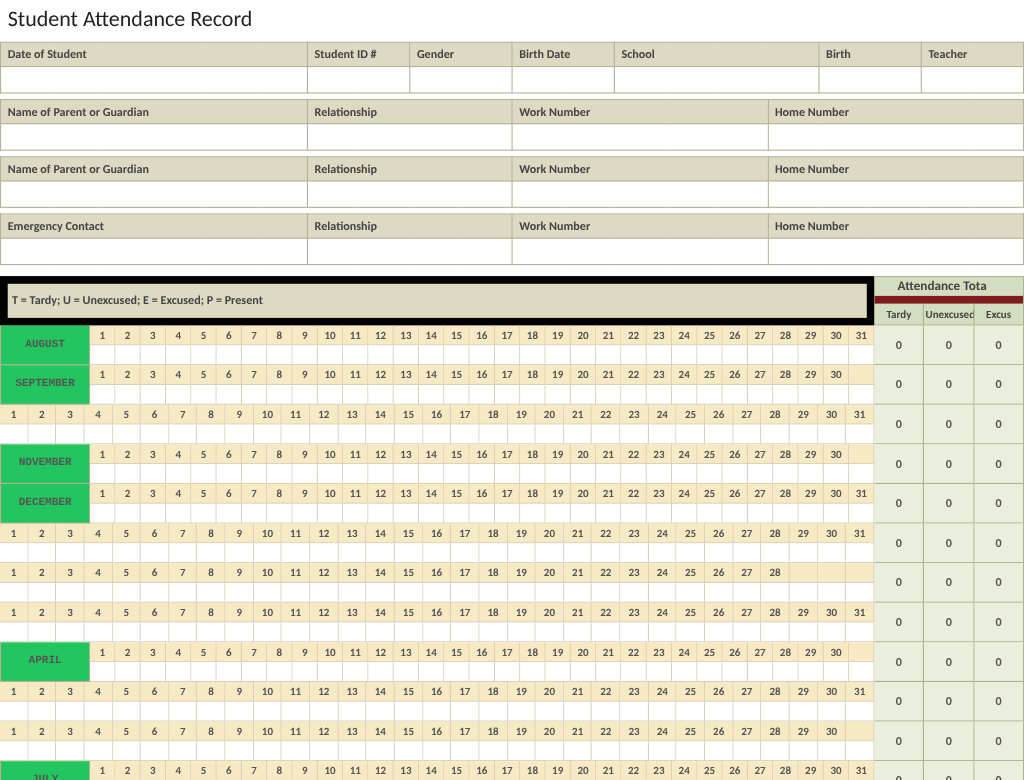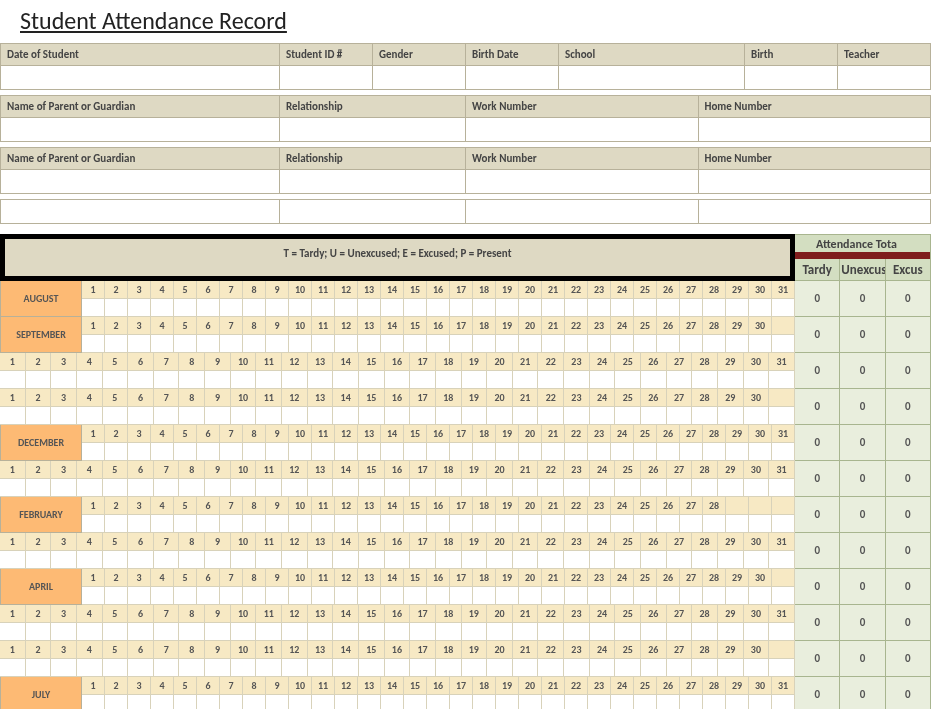--- a/index.html
+++ b/index.html
@@ -4,25 +4,24 @@
 <style>
   * { box-sizing: border-box; margin: 0; padding: 0; }
   body {
     font-family: Calibri, Arial, sans-serif;
     font-size: 11px;
     color: #333;
     background: #fff;
     width: 931px;
   }
   .title {
-    font-size: 24px;
+    font-size: 20px;
     font-weight: 400;
-    padding: 6px 8px 8px 20px;
+    padding: 6px 8px 8px 7px;
     color: #222;
-    text-decoration: underline;
   }
   table.header-table {
     border-collapse: collapse;
     width: 100%;
     table-layout: fixed;
   }
   table.header-table td, table.header-table th {
     border: 1px solid #b7b19a;
     padding: 4px 6px;
     font-size: 11px;
@@ -47,22 +46,22 @@
   }
 
   .legend-bar {
     display: flex;
     width: 100%;
     margin-top: 10px;
   }
   .legend-left {
     flex: 0 0 795px;
     background: #ded9c3;
-    border: 5px solid #000000;
-    text-align: center;
+    border: 7px solid #000000;
+    text-align: left;
     font-weight: bold;
     font-size: 11px;
     padding: 8px 4px;
     color: #444;
   }
   .legend-right {
     flex: 1;
     background: #d3dec1;
     border: 1px solid #a8b58f;
     border-left: none;
@@ -78,21 +77,21 @@
     color: #444;
   }
   .legend-right-cols {
     display: flex;
     flex: 1;
   }
   .legend-right-cols div {
     flex: 1;
     text-align: center;
     font-weight: bold;
-    font-size: 13px;
+    font-size: 10px;
     padding: 3px 1px;
     border-right: 1px solid #a8b58f;
     color: #444;
     white-space: nowrap;
     overflow: hidden;
   }
   .legend-right-cols div:last-child { border-right: none; }
 
   .attendance-wrap {
     display: flex;
@@ -104,29 +103,30 @@
   .attendance-right {
     flex: 1;
   }
 
   .month-row {
     display: flex;
     height: 36px;
   }
   .month-label {
     flex: 0 0 82px;
-    background: #fdba74;
+    background: #22c55e;
     border: 1px solid #b7b19a;
     border-top: none;
     display: flex;
     align-items: center;
     justify-content: center;
     font-size: 10px;
     font-weight: bold;
     color: #555;
+    font-family: Liberation Mono, monospace;
   }
   .days-grid {
     flex: 1;
     display: flex;
     flex-direction: column;
   }
   .days-header, .days-input {
     display: flex;
     flex: 1;
   }
@@ -247,20 +247,26 @@
       <tr>
         <td colspan="6"></td>
         <td colspan="4"></td>
         <td colspan="5"></td>
         <td colspan="5"></td>
       </tr>
       <tr class="gap-row">
         <td colspan="20"></td>
       </tr>
       <tr>
+        <th colspan="6">Emergency Contact</th>
+        <th colspan="4">Relationship</th>
+        <th colspan="5">Work Number</th>
+        <th colspan="5">Home Number</th>
+      </tr>
+      <tr>
         <td colspan="6"></td>
         <td colspan="4"></td>
         <td colspan="5"></td>
         <td colspan="5"></td>
       </tr>
     </tbody>
 </table>
 
 <div class="legend-bar">
   <div class="legend-left">T = Tardy; U = Unexcused; E = Excused; P = Present</div>
@@ -482,20 +488,21 @@
             <div class="day-cell"></div>
             <div class="day-cell"></div>
             <div class="day-cell"></div>
             <div class="day-cell"></div>
             <div class="day-cell"></div>
             <div class="day-cell"></div>
           </div>
         </div>
       </div>
       <div class="month-row">
+        <div class="month-label">NOVEMBER</div>
         <div class="days-grid">
           <div class="days-header">
             <div class="day-cell">1</div>
             <div class="day-cell">2</div>
             <div class="day-cell">3</div>
             <div class="day-cell">4</div>
             <div class="day-cell">5</div>
             <div class="day-cell">6</div>
             <div class="day-cell">7</div>
             <div class="day-cell">8</div>
@@ -693,21 +700,20 @@
             <div class="day-cell"></div>
             <div class="day-cell"></div>
             <div class="day-cell"></div>
             <div class="day-cell"></div>
             <div class="day-cell"></div>
             <div class="day-cell"></div>
           </div>
         </div>
       </div>
       <div class="month-row">
-        <div class="month-label">FEBRUARY</div>
         <div class="days-grid">
           <div class="days-header">
             <div class="day-cell">1</div>
             <div class="day-cell">2</div>
             <div class="day-cell">3</div>
             <div class="day-cell">4</div>
             <div class="day-cell">5</div>
             <div class="day-cell">6</div>
             <div class="day-cell">7</div>
             <div class="day-cell">8</div>

